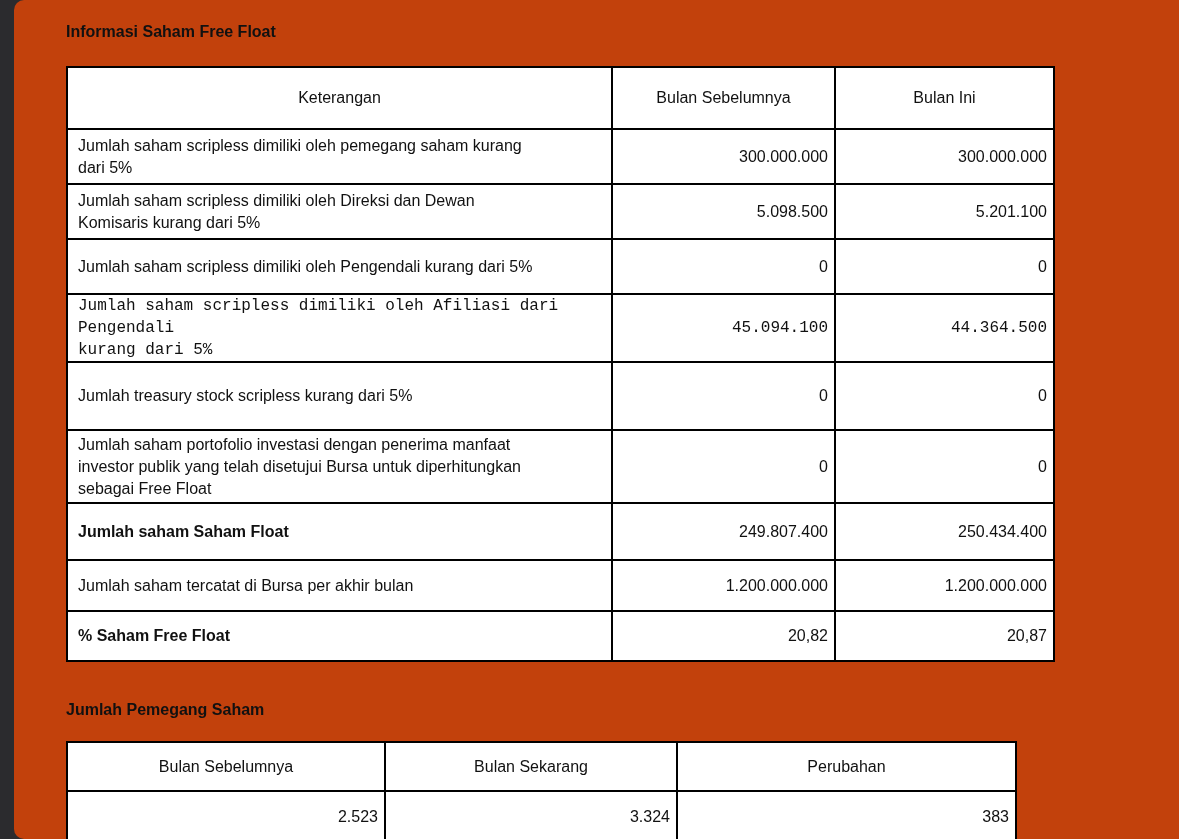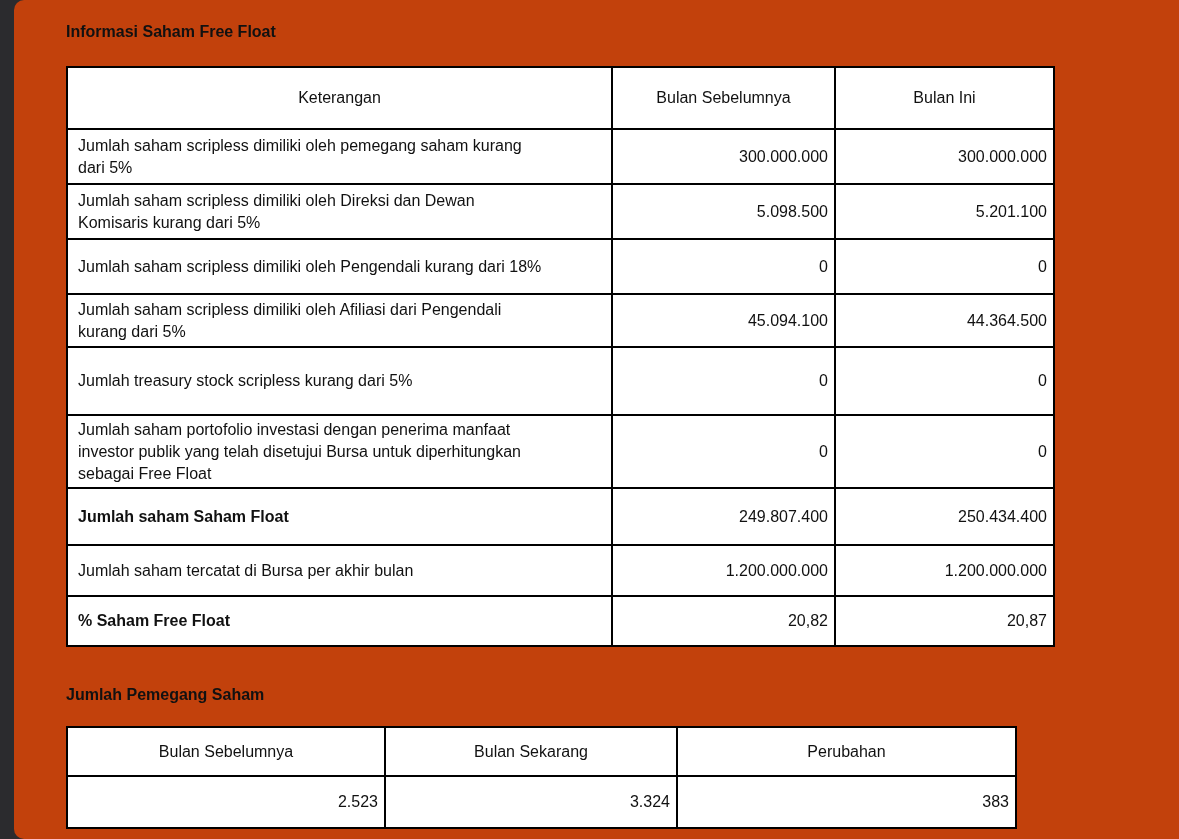--- a/index.html
+++ b/index.html
@@ -70,21 +70,21 @@
 
   
   .free-float-table { width: 987px; margin-top: 25px; }
   .free-float-table col.c-label { width: 545px; }
   .free-float-table col.c-prev  { width: 223px; }
   .free-float-table col.c-cur   { width: 219px; }
   .free-float-table thead tr          { height: 62px; }
   .free-float-table tbody tr:nth-child(1) { height: 55px; }
   .free-float-table tbody tr:nth-child(2) { height: 55px; }
   .free-float-table tbody tr:nth-child(3) { height: 55px; }
-  .free-float-table tbody tr:nth-child(4) { height: 53px; }
+  .free-float-table tbody tr:nth-child(4) { height: 53px; font-family: Liberation Mono, monospace; }
   .free-float-table tbody tr:nth-child(5) { height: 68px; }
   .free-float-table tbody tr:nth-child(6) { height: 73px; }
   .free-float-table tbody tr:nth-child(7) { height: 57px; }
   .free-float-table tbody tr:nth-child(8) { height: 51px; }
   .free-float-table tbody tr:nth-child(9) { height: 50px; }
 
   
   .shareholders-table { width: 949px; margin-top: 22px; }
   .shareholders-table col.c1 { width: 318px; }
   .shareholders-table col.c2 { width: 292px; }
@@ -121,21 +121,21 @@
         <td class="num">300.000.000</td>
         <td class="num">300.000.000</td>
       </tr>
       <tr>
         <td class="label">Jumlah saham scripless dimiliki oleh Direksi dan Dewan
 Komisaris kurang dari 5%</td>
         <td class="num">5.098.500</td>
         <td class="num">5.201.100</td>
       </tr>
       <tr>
-        <td class="label">Jumlah saham scripless dimiliki oleh Pengendali kurang dari 18%</td>
+        <td class="label">Jumlah saham scripless dimiliki oleh Pengendali kurang dari 5%</td>
         <td class="num">0</td>
         <td class="num">0</td>
       </tr>
       <tr>
         <td class="label">Jumlah saham scripless dimiliki oleh Afiliasi dari Pengendali
 kurang dari 5%</td>
         <td class="num">45.094.100</td>
         <td class="num">44.364.500</td>
       </tr>
       <tr>

